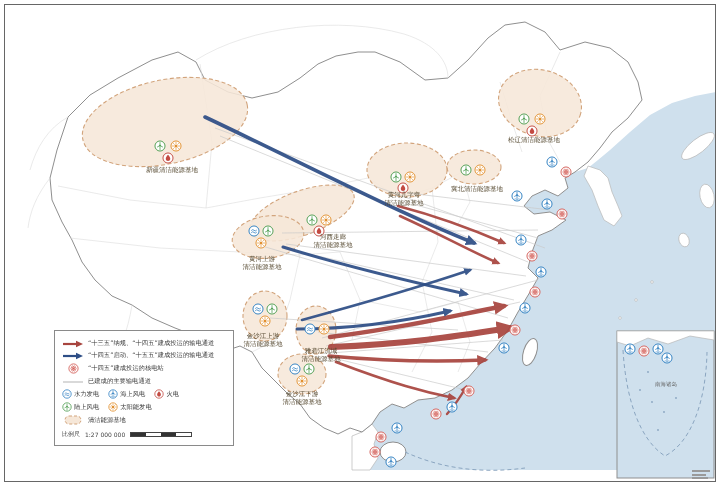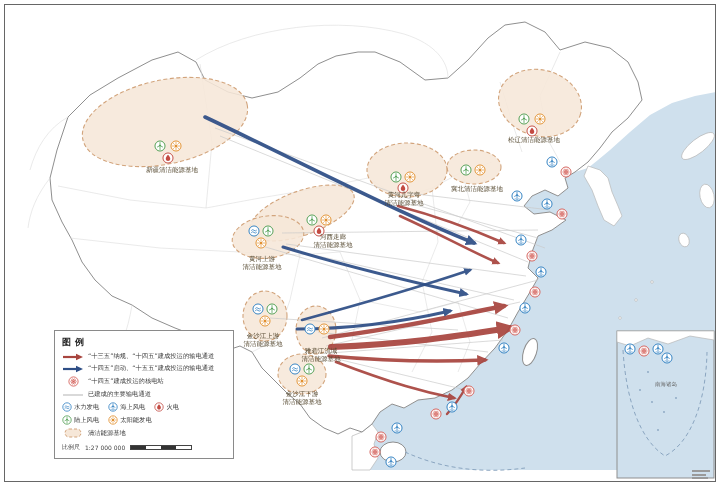--- a/index.html
+++ b/index.html
@@ -246,21 +246,20 @@
         <text x="262" y="261" class="base-label"><tspan x="262" dy="0">黄河上游</tspan><tspan x="262" dy="8">清洁能源基地</tspan></text>
         <text x="263" y="338" class="base-label"><tspan x="263" dy="0">金沙江上游</tspan><tspan x="263" dy="8">清洁能源基地</tspan></text>
         <text x="321" y="353" class="base-label"><tspan x="321" dy="0">雅砻江流域</tspan><tspan x="321" dy="8">清洁能源基地</tspan></text>
         <text x="302" y="396" class="base-label"><tspan x="302" dy="0">金沙江下游</tspan><tspan x="302" dy="8">清洁能源基地</tspan></text>
       </g>
 
   <rect class="frame" x="4.5" y="4.5" width="711" height="477"></rect>
 </svg>
 
 <div class="legend">
-  <div class="legend-title">图例</div>
 
   <div class="lrow">
     <span class="lsym">
       <svg width="22" height="8" viewBox="0 0 22 8">
             <path d="M1,4 H14" stroke="#a8453f" stroke-width="2.2"></path>
             <path d="M14,0.8 L21,4 L14,7.2 Z" fill="#a8453f"></path>
           </svg>
     </span>
     <span class="ltext">“十三五”纳规、“十四五”建成投运的输电通道</span>
   </div>

